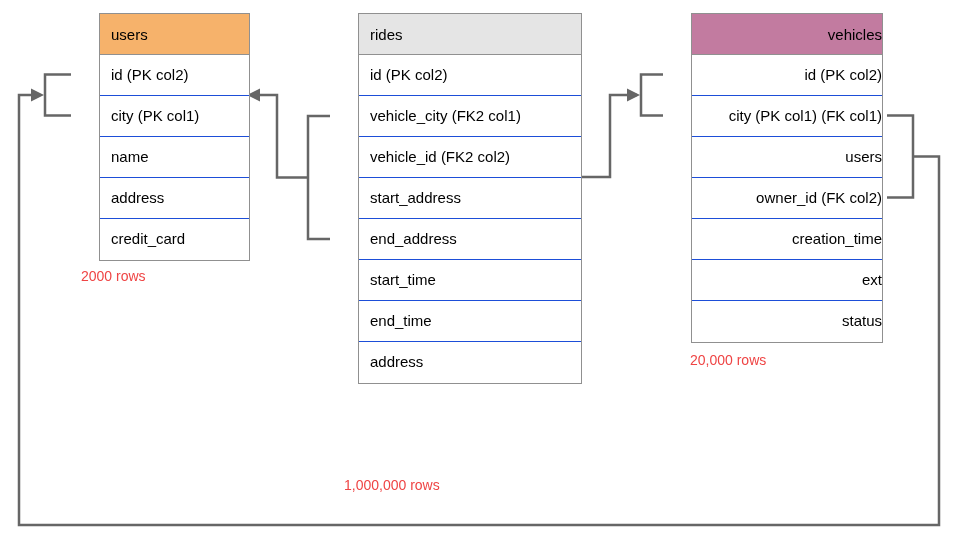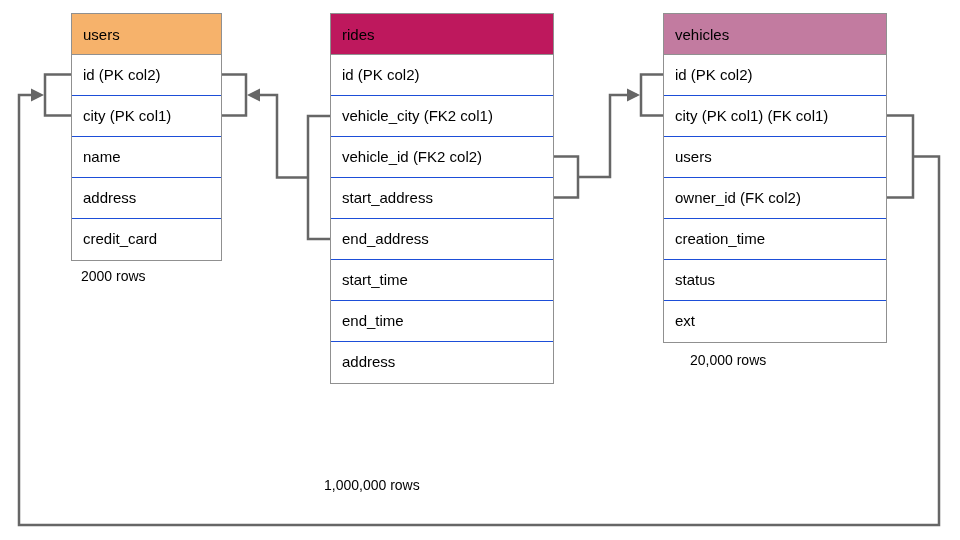--- a/index.html
+++ b/index.html
@@ -16,20 +16,21 @@
     position: absolute;
     left: 0; top: 0;
     width: 960px; height: 540px;
     pointer-events: none;
   }
   .db-table {
     position: absolute;
     background: #ffffff;
     border: 1px solid #909090;
     box-sizing: border-box;
+    margin-left: 28px;
   }
   .db-table .tbl-header {
     height: 41px;
     line-height: 41px;
     padding-left: 11px;
     font-size: 15px;
     border-bottom: 1px solid #909090;
     box-sizing: border-box;
     color: #000000;
   }
@@ -41,29 +42,29 @@
     border-bottom: 1px solid #1d4ed8;
     box-sizing: border-box;
     background: #ffffff;
     white-space: nowrap;
     overflow: hidden;
   }
   .db-table .tbl-row:last-child { border-bottom: none; }
   .tbl-caption {
     position: absolute;
     font-size: 14px;
-    color: #000000;
+    color: #ef4444;
     white-space: nowrap;
   }
   
   #table-users    { left: 71px;  top: 13px; width: 151px; }
   #table-rides    { left: 330px; top: 13px; width: 224px; }
-  #table-vehicles { left: 663px; top: 13px; width: 224px; }
+  #table-vehicles { left: 663px; top: 13px; width: 192px; text-align: right; }
   #caption-users    { left: 81px;  top: 268px; }
-  #caption-rides    { left: 324px; top: 477px; }
+  #caption-rides    { left: 344px; top: 477px; }
   #caption-vehicles { left: 677px; top: 352px; margin-left: 13px; }
 </style>
 </head>
 <body>
 
 <div class="canvas">
 
   <svg class="wires" viewBox="0 0 960 540">
     <g fill="none" stroke="#666666" stroke-width="2.5">
 
@@ -93,21 +94,21 @@
     <div class="tbl-row">id (PK col2)</div>
         <div class="tbl-row">city (PK col1)</div>
         <div class="tbl-row">name</div>
         <div class="tbl-row">address</div>
         <div class="tbl-row">credit_card</div>
       </div>
   </div>
   <div class="tbl-caption" id="caption-users">2000 rows</div>
 
   <div class="db-table" id="table-rides">
-    <div class="tbl-header" style="background-color: #be185d;">rides</div>
+    <div class="tbl-header" style="background-color: #e5e5e5;">rides</div>
     <div>
 
     <div class="tbl-row">id (PK col2)</div>
         <div class="tbl-row">vehicle_city (FK2 col1)</div>
         <div class="tbl-row">vehicle_id (FK2 col2)</div>
         <div class="tbl-row">start_address</div>
         <div class="tbl-row">end_address</div>
         <div class="tbl-row">start_time</div>
         <div class="tbl-row">end_time</div>
         <div class="tbl-row">address</div>
@@ -117,19 +118,19 @@
 
   <div class="db-table" id="table-vehicles">
     <div class="tbl-header" style="background-color: rgb(194, 123, 160);">vehicles</div>
     <div>
 
     <div class="tbl-row">id (PK col2)</div>
         <div class="tbl-row">city (PK col1) (FK col1)</div>
         <div class="tbl-row">users</div>
         <div class="tbl-row">owner_id (FK col2)</div>
         <div class="tbl-row">creation_time</div>
+        <div class="tbl-row">ext</div>
         <div class="tbl-row">status</div>
-        <div class="tbl-row">ext</div>
       </div>
   </div>
   <div class="tbl-caption" id="caption-vehicles">20,000 rows</div>
 
 </div>
 
 </body></html>

